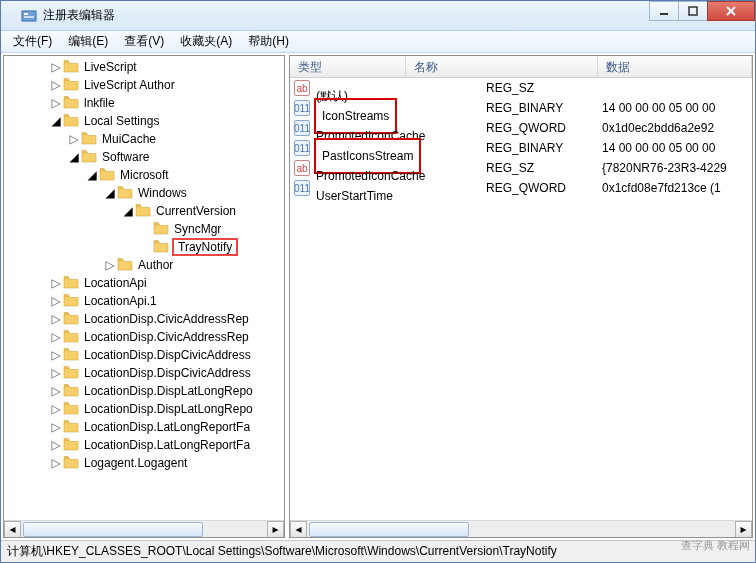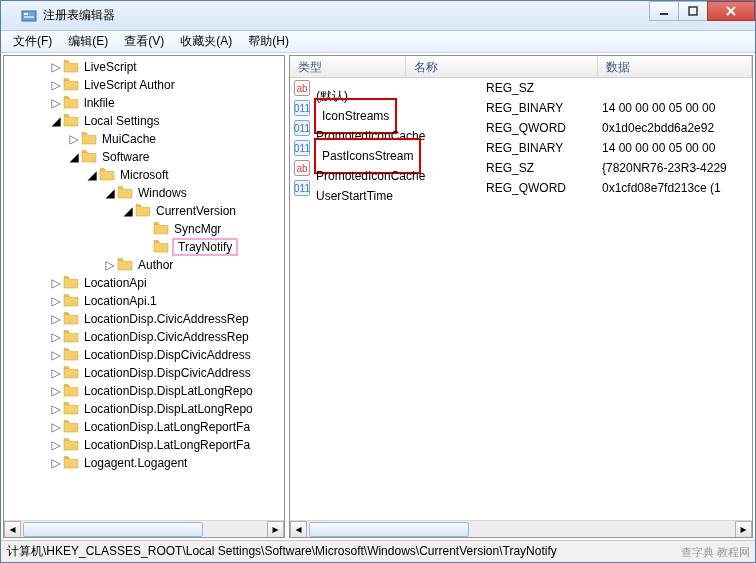--- a/index.html
+++ b/index.html
@@ -23,21 +23,21 @@
 .pane { border: 1px solid #919191; margin: 2px; background: #fff; display: flex; flex-direction: column; min-height: 0; overflow: hidden; }
 .tree-pane { width: 282px; }
 .list-pane { flex: 1; }
 
 .tree { flex: 1; overflow: hidden; padding: 2px 0 2px 2px; white-space: nowrap; }
 .tree-row { display: flex; align-items: center; height: 18px; padding-right: 4px; }
 .tree-row .twisty { width: 12px; display: inline-flex; justify-content: center; color: #5b5b5b; }
 .tree-row .twisty.open { color: #000; }
 .tree-row .fld { width: 16px; height: 14px; margin: 0 3px 0 1px; display: inline-block; }
 .tree-row .lbl { padding: 1px 2px; }
-.tree-row.selected .lbl { border: 2px solid #f9a8d4; padding: 0 4px; }
+.tree-row.selected .lbl { border: 2px solid #ef4444; padding: 0 4px; }
 .indent { display: inline-block; }
 
 .folder-svg { fill: #f6cf6a; stroke: #c89a2e; stroke-width: 0.5; }
 
 .columns { height: 22px; background: linear-gradient(#fdfdfd,#ececec); border-bottom: 1px solid #d0d0d0; display: flex; }
 .col { border-right: 1px solid #d8d8d8; padding: 3px 8px; color: #3a5a85; }
 .col.c1 { width: 192px; }
 .col.c2 { width: 116px; }
 .col.c3 { flex: 1; }
 
@@ -52,21 +52,21 @@
 .vrow .vname { padding: 1px 2px; margin-top: 16px; }
 .vrow.hl .vname { border: 2px solid #d40000; padding: 9px 6px; }
 
 .hscroll { height: 17px; background: #f0f0f0; border-top: 1px solid #d8d8d8; display: flex; align-items: center; }
 .hscroll .sbtn { width: 17px; height: 17px; background: linear-gradient(#fdfdfd,#e4e4e4); border: 1px solid #b0b0b0; display: flex; align-items: center; justify-content: center; }
 .hscroll .strack { flex: 1; height: 17px; background: #eee; position: relative; }
 .hscroll .sthumb { position: absolute; height: 15px; top: 1px; background: linear-gradient(#f7fbff,#d6e6f5); border: 1px solid #9cb8d4; border-radius: 2px; }
 
 .statusbar { height: 22px; background: #f0f0f0; border-top: 1px solid #c8c8c8; padding: 3px 6px; display: flex; align-items: center; }
 
-.watermark { position: absolute; right: 6px; bottom: 3px; color: #999; font-size: 11px; pointer-events: none; }
+.watermark { position: absolute; right: 6px; bottom: 10px; color: #999; font-size: 11px; pointer-events: none; }
 </style>
 </head>
 <body>
 
 <div class="window">
 
   <div class="titlebar">
     <span class="icon">
       <svg viewBox="0 0 16 16">
           <rect x="1" y="3" width="14" height="10" fill="#6ea2d8" stroke="#3a6ca8"></rect>

